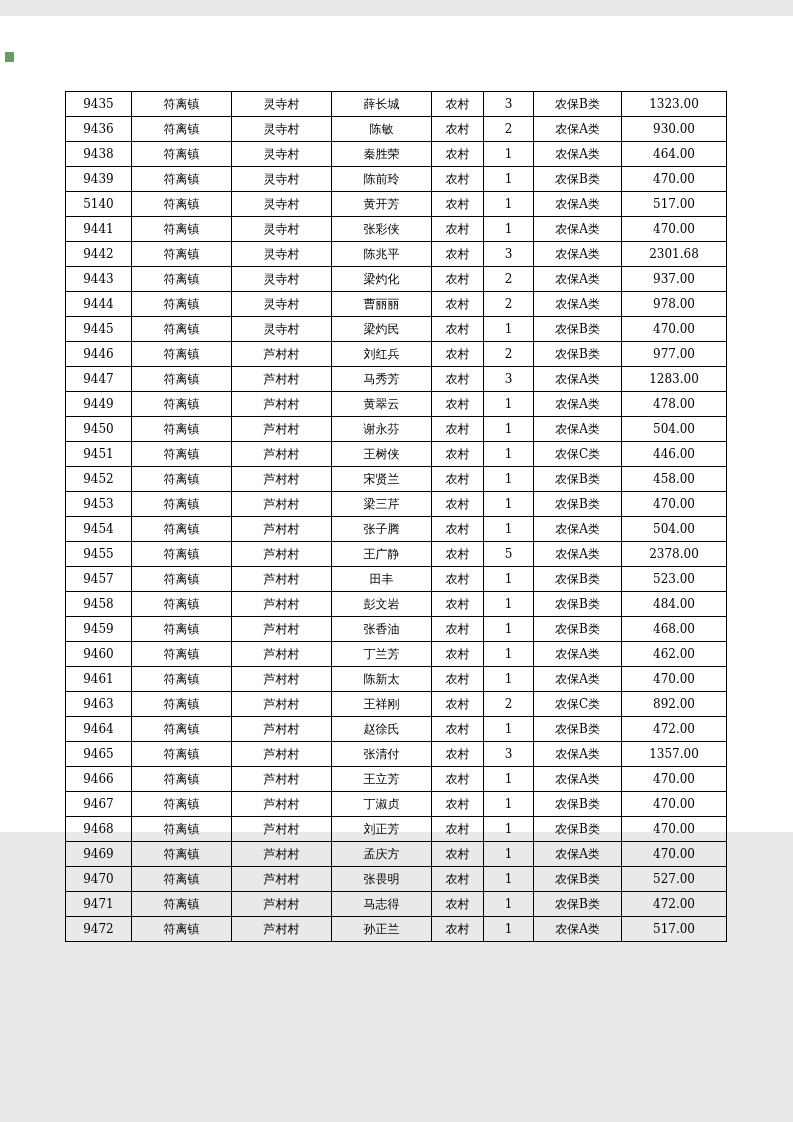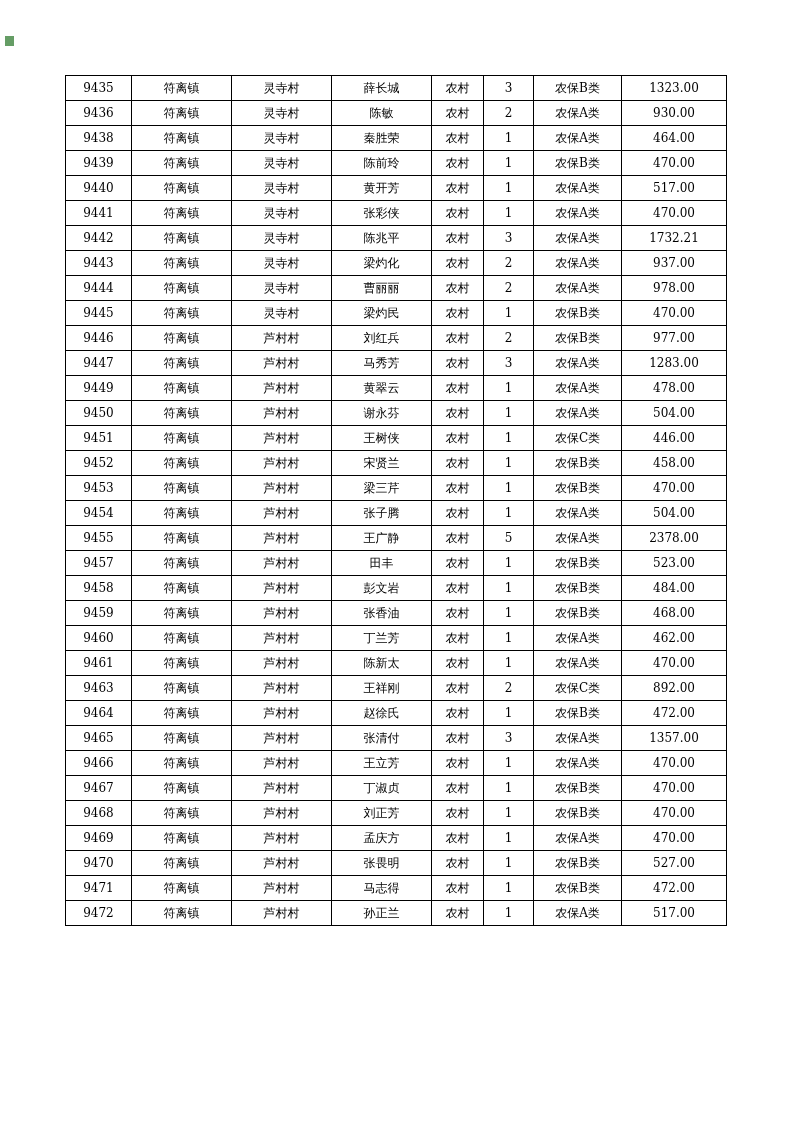--- a/index.html
+++ b/index.html
@@ -6,23 +6,23 @@
   html, body { margin: 0; padding: 0; }
   body {
     width: 793px;
     height: 1122px;
     background: #e9e9e9;
     font-family: "DejaVu Serif", "Liberation Serif", serif;
     position: relative;
   }
   .page {
     position: absolute;
-    left: 0; top: 0;
+    left: 0; top: 16px;
     width: 793px;
-    height: 1122px;
+    height: 816px;
     background: #ffffff;
   }
   .corner-mark {
     position: absolute;
     left: 5px;
     top: 36px;
     width: 9px;
     height: 10px;
     background: #4a8c4a;
     opacity: 0.85;
@@ -106,21 +106,21 @@
           <td>9439</td>
           <td>符离镇</td>
           <td>灵寺村</td>
           <td>陈前玲</td>
           <td>农村</td>
           <td>1</td>
           <td>农保B类</td>
           <td>470.00</td>
         </tr>
         <tr>
-          <td>9440</td>
+          <td>5140</td>
           <td>符离镇</td>
           <td>灵寺村</td>
           <td>黄开芳</td>
           <td>农村</td>
           <td>1</td>
           <td>农保A类</td>
           <td>517.00</td>
         </tr>
         <tr>
           <td>9441</td>
@@ -133,21 +133,21 @@
           <td>470.00</td>
         </tr>
         <tr>
           <td>9442</td>
           <td>符离镇</td>
           <td>灵寺村</td>
           <td>陈兆平</td>
           <td>农村</td>
           <td>3</td>
           <td>农保A类</td>
-          <td>1732.21</td>
+          <td>2301.68</td>
         </tr>
         <tr>
           <td>9443</td>
           <td>符离镇</td>
           <td>灵寺村</td>
           <td>梁灼化</td>
           <td>农村</td>
           <td>2</td>
           <td>农保A类</td>
           <td>937.00</td>

